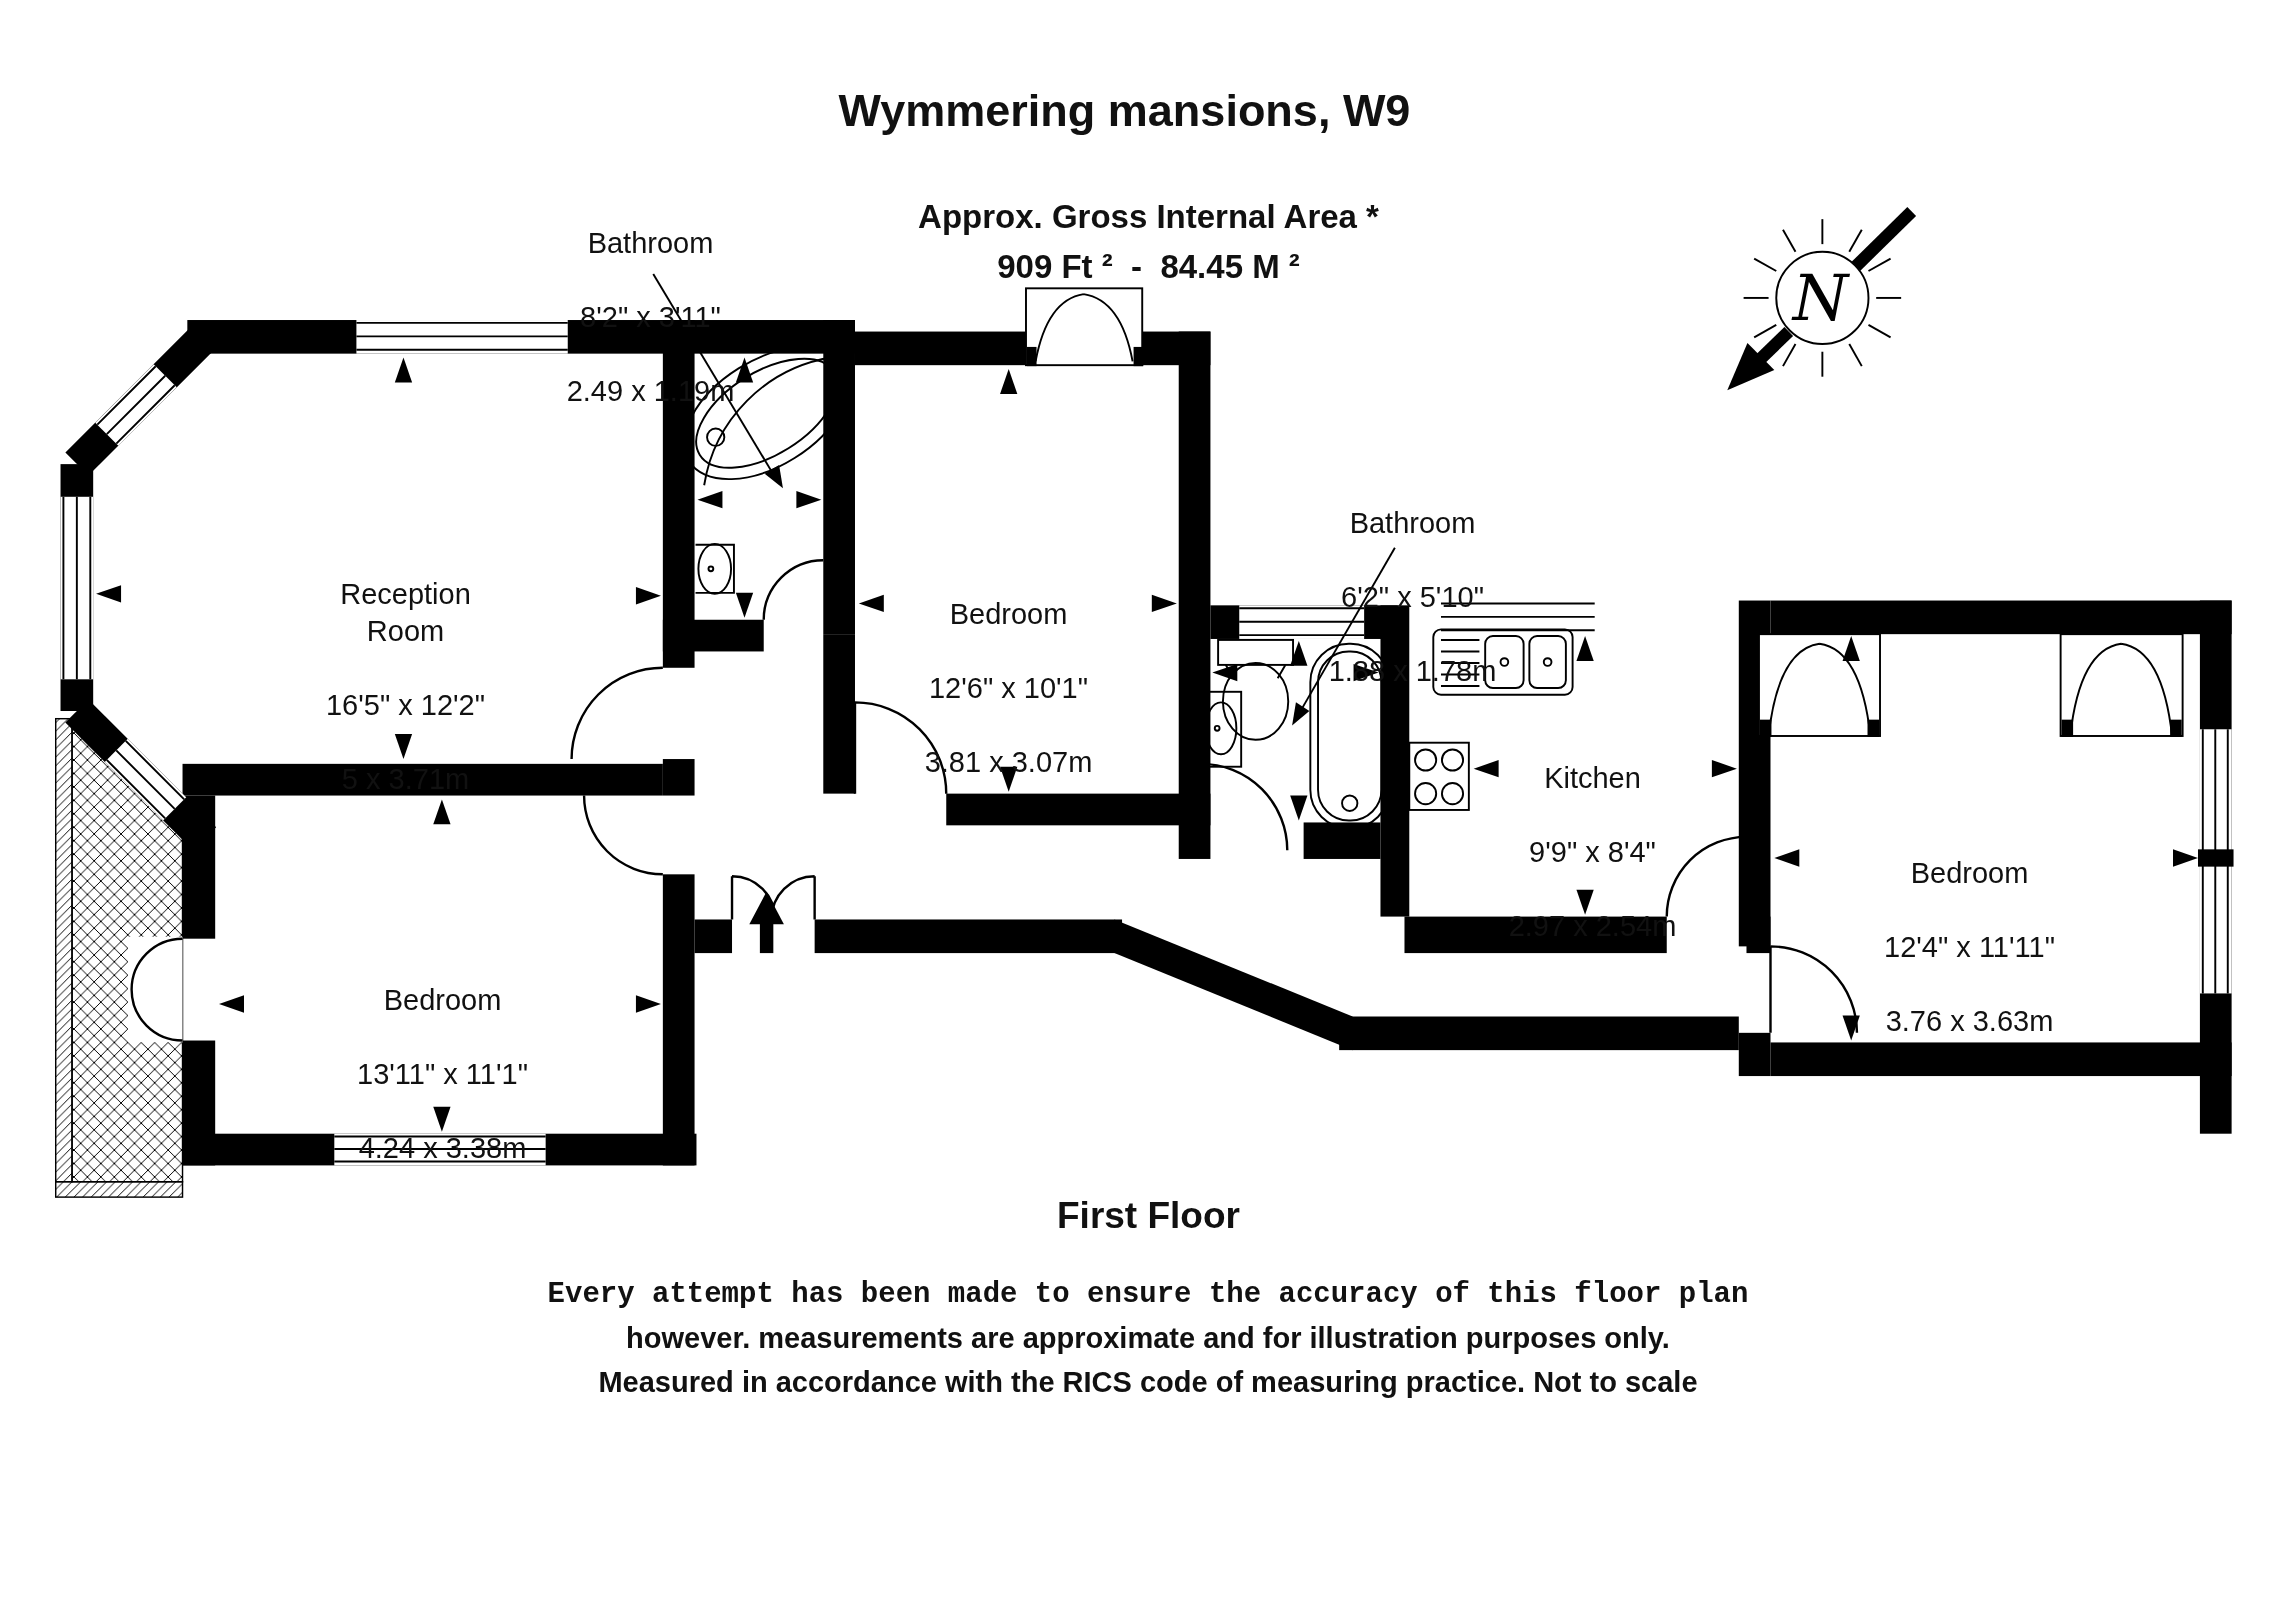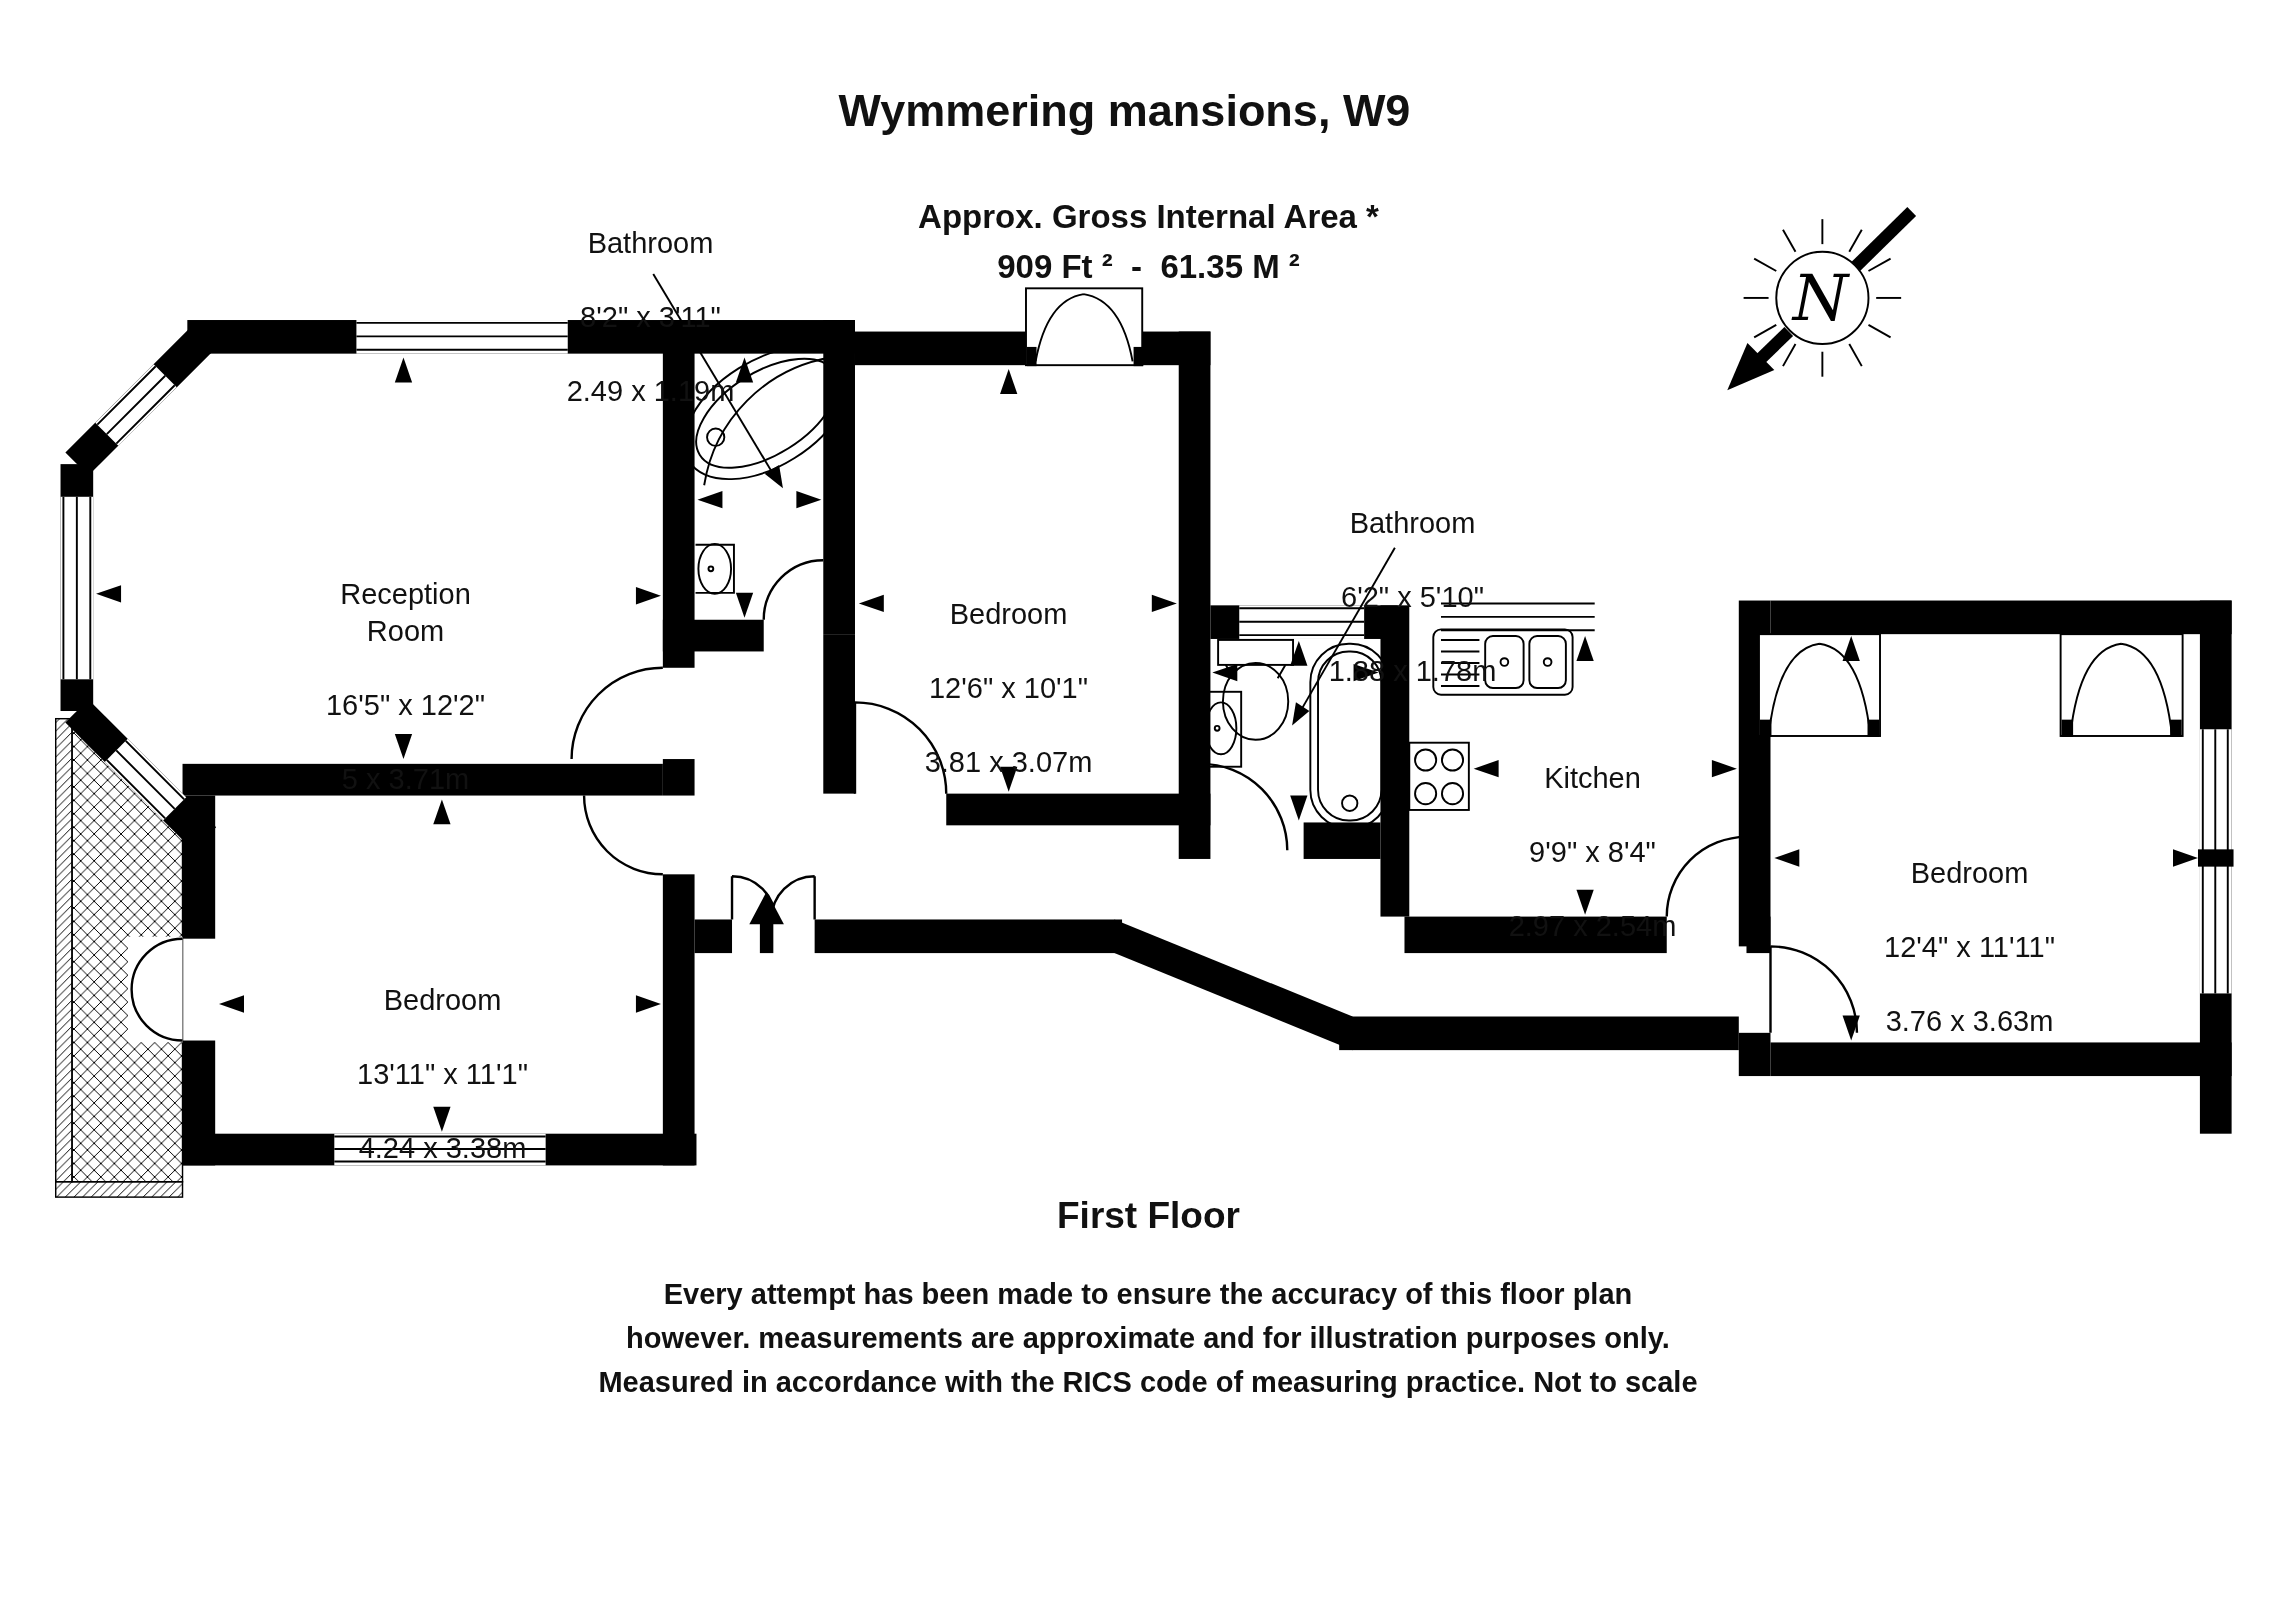--- a/index.html
+++ b/index.html
@@ -14,21 +14,21 @@
   .room-label .nm{white-space:pre-line;margin-top:36px;}
   #lbl-bathroom-top{left:487px;top:152px;}
   #lbl-reception{left:242px;top:503px;}
   #lbl-bedroom-middle{left:845px;top:523px;}
   #lbl-bathroom-middle{left:1249px;top:432px;}
   #lbl-kitchen{left:1429px;top:687px;}
   #lbl-bedroom-right{left:1806px;top:782px;}
   #lbl-bedroom-left{left:279px;top:909px;}
   #floor-label{left:668px;top:1195px;width:961px;font-size:37px;}
   .disc{position:absolute;left:463px;width:1370px;text-align:center;font-weight:bold;font-size:29px;}
-  #disc1{top:1278px;} #disc2{top:1322px;} #disc3{top:1366px;}
+  #disc1{top:1278px;font-family:Liberation Mono, monospace;} #disc2{top:1322px;} #disc3{top:1366px;}
 </style>
 </head>
 <body>
 
 <div id="page">
 
 <svg id="plan-svg" viewBox="0 0 2364 1684">
   <defs>
     <pattern id="xhatch" width="14" height="14" patternUnits="userSpaceOnUse">
       <path d="M0,0 L14,14 M14,0 L0,14" stroke="#000" stroke-width="1"></path>
@@ -267,21 +267,21 @@
     </g>
     <line x1="1990" y1="220" x2="1932" y2="277" stroke="#000" stroke-width="13"></line>
     <line x1="1862" y1="345" x2="1833" y2="373" stroke="#000" stroke-width="13"></line>
     <polygon points="1798,406 1847,385 1819,357" fill="#000"></polygon>
     <text x="1895" y="333" text-anchor="middle" font-family="DejaVu Serif, serif" font-style="italic" font-size="66" fill="#000">N</text>
   </g>
 </svg>
 
   <div class="hdr" id="title">Wymmering mansions, W9</div>
   <div class="hdr" id="area-label">Approx. Gross Internal Area *</div>
-  <div class="hdr" id="area-value">909 Ft ²  -  61.35 M ²</div>
+  <div class="hdr" id="area-value">909 Ft ²  -  84.45 M ²</div>
 
   <div class="room-label" id="lbl-bathroom-top">
     <div class="nm">Bathroom</div>
     <div>8'2" x 3'11"</div>
     <div>2.49 x 1.19m</div>
   </div>
 
   <div class="room-label" id="lbl-reception">
     <div class="nm">Reception
 Room</div>

